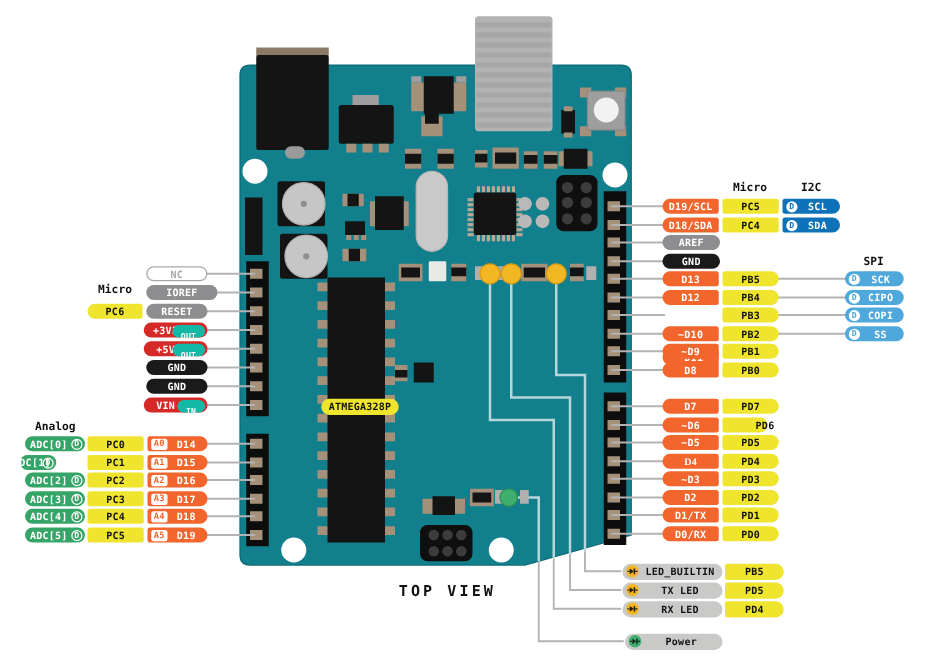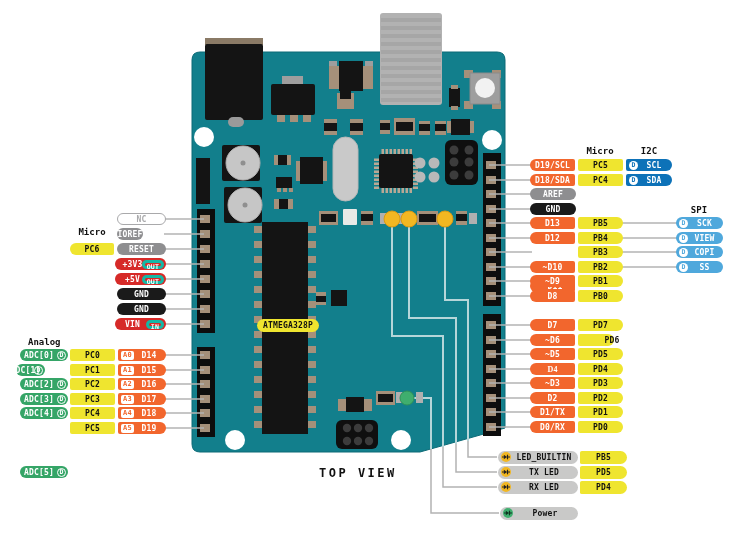--- a/index.html
+++ b/index.html
@@ -12,21 +12,21 @@
   .p-orange{background:var(--orange);}
   .p-yellow{background:var(--yellow);color:#111;}
   .p-green{background:var(--green);}
   .p-blue{background:var(--i2c_blue);}
   .p-lblue{background:var(--spi_blue);}
   .p-gray{background:var(--gray);}
   .p-black{background:var(--black);}
   .p-red{background:var(--red);}
   .p-nc{background:#fff;border:1.2px solid #a9a9ab;color:#a9a9ab;}
   .p-lgray{background:var(--label_gray);color:#111;}
-  .badge-out{position:absolute;right:2px;top:1.5px;height:9px;line-height:8px;border:3px solid #14b8a6;
+  .badge-out{position:absolute;right:2px;top:1.5px;height:9px;line-height:8px;border:5px solid #14b8a6;
              border-radius:5px;padding:0 2px;font-size:6.5px;font-weight:bold;color:#fff;box-sizing:border-box;}
   .dring{position:absolute;right:2px;top:1.5px;width:9px;height:9px;border:1px solid #fff;border-radius:50%;
          font-size:6.5px;line-height:7px;text-align:center;color:#fff;box-sizing:border-box;}
   .dsolid{position:absolute;left:3px;top:1.5px;width:9px;height:9px;background:#fff;border-radius:50%;
           font-size:6.5px;line-height:9px;text-align:center;font-weight:bold;}
   .abadge{position:absolute;left:3px;top:1.5px;height:9px;line-height:9px;background:#fff;border-radius:2px;
           padding:0 2px;font-size:7px;font-weight:bold;color:var(--orange);}
   .led-ic{position:absolute;left:3px;top:1.5px;width:10px;height:10px;border-radius:50%;}
   .led-ic svg{display:block;}
   .hdr{position:absolute;font-size:9px;font-weight:bold;color:#111;text-align:center;}
@@ -379,21 +379,21 @@
 <div class="hdr" style="left:619px;top:146px;width:60px;">I2C</div>
 <div class="hdr" style="left:669px;top:205px;width:60px;">SPI</div>
 
 <div class="chiplabel" style="left:257px;top:319px;width:62px;height:13px;">ATMEGA328P</div>
 <div class="topview" style="left:319px;top:466px;">TOP VIEW</div>
 
 <div id="pills">
       <div class="pill p-nc" style="left: 117px; top: 213px; width: 49px; height: 12px; border-radius: 6px;">
         <span>NC</span>
       </div>
-      <div class="pill p-gray" style="left: 117px; top: 228px; width: 26px; height: 12px; border-radius: 6px;">
+      <div class="pill p-gray" style="left: 117px; top: 228px; width: 57px; height: 12px; border-radius: 6px;">
         <span>IOREF</span>
       </div>
       <div class="pill p-yellow" style="left: 70px; top: 243px; width: 44px; height: 12px; border-radius: 6px 2px 2px 6px; text-align: center;">
         <span>PC6</span>
       </div>
       <div class="pill p-gray" style="left: 117px; top: 243px; width: 49px; height: 12px; border-radius: 6px;">
         <span>RESET</span>
       </div>
       <div class="pill p-red" style="left: 115px; top: 258px; width: 51px; height: 12px; border-radius: 6px;">
         <span style="padding-right: 16px;">+3V3</span>
@@ -461,21 +461,21 @@
         <span style="padding-right: 10px;">ADC[4]</span>
         <span class="dring">D</span>
       </div>
       <div class="pill p-yellow" style="left: 70px; top: 407px; width: 45px; height: 12px; border-radius: 2px;">
         <span>PC4</span>
       </div>
       <div class="pill p-orange" style="left: 118px; top: 407px; width: 48px; height: 12px; border-radius: 2px 6px 6px 2px;">
         <span class="abadge">A4</span>
         <span style="padding-left: 14px; text-align: right;">D18</span>
       </div>
-      <div class="pill p-green" style="left: 20px; top: 422px; width: 48px; height: 12px; border-radius: 6px; margin-top: 44px;">
+      <div class="pill p-green" style="left: 20px; top: 422px; width: 48px; height: 12px; border-radius: 6px;">
         <span style="padding-right: 10px;">ADC[5]</span>
         <span class="dring">D</span>
       </div>
       <div class="pill p-yellow" style="left: 70px; top: 422px; width: 45px; height: 12px; border-radius: 2px;">
         <span>PC5</span>
       </div>
       <div class="pill p-orange" style="left: 118px; top: 422px; width: 48px; height: 12px; border-radius: 2px 6px 6px 2px;">
         <span class="abadge">A5</span>
         <span style="padding-left: 14px;">D19</span>
       </div>
@@ -516,21 +516,21 @@
         <span style="padding-left: 10px;">SCK</span>
       </div>
       <div class="pill p-orange" style="left: 530px; top: 232px; width: 45px; height: 12px; border-radius: 6px 2px 2px 6px;">
         <span>D12</span>
       </div>
       <div class="pill p-yellow" style="left: 578px; top: 232px; width: 45px; height: 12px; border-radius: 2px 6px 6px 2px;">
         <span>PB4</span>
       </div>
       <div class="pill p-lblue" style="left: 676px; top: 232px; width: 47px; height: 12px; border-radius: 6px;">
         <span class="dsolid" style="color: rgb(79, 168, 220);">D</span>
-        <span style="padding-left: 10px;">VIEW</span>
+        <span style="padding-left: 10px;">CIPO</span>
       </div>
       <div class="pill p-orange" style="left: 530px; top: 246px; width: 45px; height: 12px; border-radius: 6px 2px 2px 6px; margin-top: 34px;">
         <span>~D11</span>
       </div>
       <div class="pill p-yellow" style="left: 578px; top: 246px; width: 45px; height: 12px; border-radius: 2px 6px 6px 2px;">
         <span>PB3</span>
       </div>
       <div class="pill p-lblue" style="left: 676px; top: 246px; width: 47px; height: 12px; border-radius: 6px;">
         <span class="dsolid" style="color: rgb(79, 168, 220);">D</span>
         <span style="padding-left: 10px;">COPI</span>

